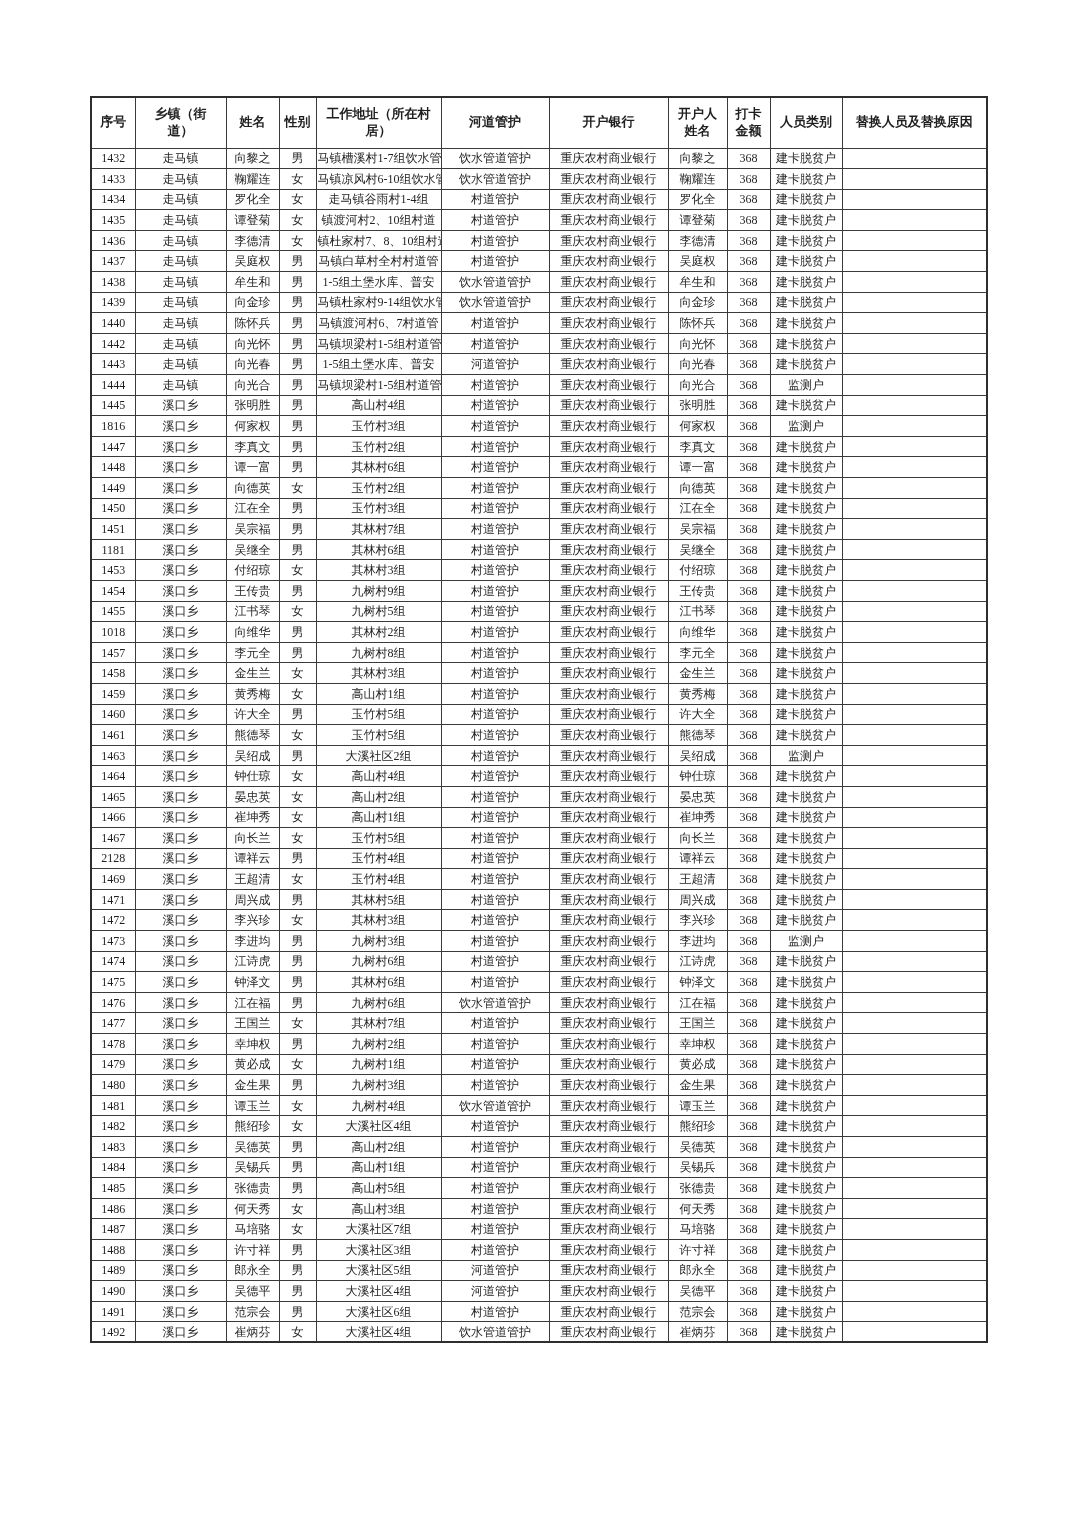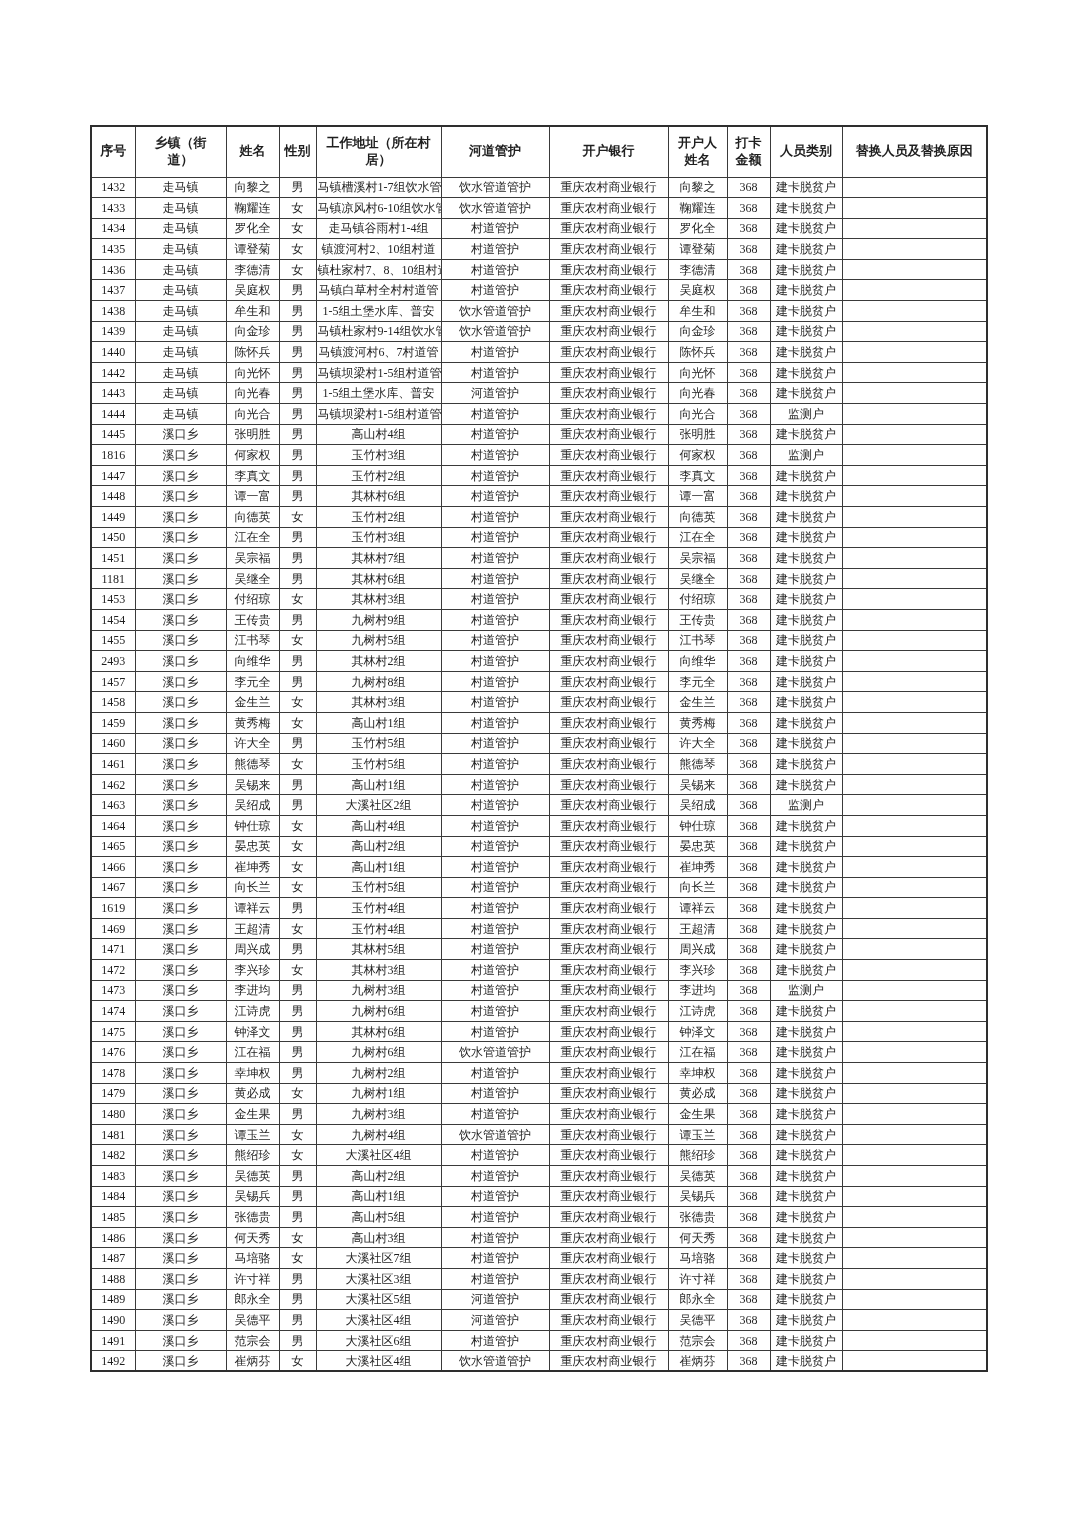--- a/index.html
+++ b/index.html
@@ -13,21 +13,20 @@
   .sheet{
     position:absolute;
     left:90px;
     top:96px;
   }
   table.roster{
     border-collapse:collapse;
     table-layout:fixed;
     width:896px;
     border:2px solid #2e2e2e;
-    margin-top:29px;
   }
   table.roster th, table.roster td{
     border:1px solid #3a3a3a;
     text-align:center;
     vertical-align:middle;
     overflow:hidden;
     padding:0 1px;
     box-sizing:border-box;
   }
   table.roster th{
@@ -386,21 +385,21 @@
           <td>女</td>
           <td>九树村5组</td>
           <td>村道管护</td>
           <td>重庆农村商业银行</td>
           <td>江书琴</td>
           <td>368</td>
           <td>建卡脱贫户</td>
           <td></td>
         </tr>
         <tr>
-          <td>2493</td>
+          <td>1018</td>
           <td>溪口乡</td>
           <td>向维华</td>
           <td>男</td>
           <td>其林村2组</td>
           <td>村道管护</td>
           <td>重庆农村商业银行</td>
           <td>向维华</td>
           <td>368</td>
           <td>建卡脱贫户</td>
           <td></td>
@@ -464,99 +463,86 @@
           <td>女</td>
           <td>玉竹村5组</td>
           <td>村道管护</td>
           <td>重庆农村商业银行</td>
           <td>熊德琴</td>
           <td>368</td>
           <td>建卡脱贫户</td>
           <td></td>
         </tr>
         <tr>
-          <td>1462</td>
-          <td>溪口乡</td>
-          <td>吴锡来</td>
-          <td>男</td>
+          <td>1463</td>
+          <td>溪口乡</td>
+          <td>吴绍成</td>
+          <td>男</td>
+          <td>大溪社区2组</td>
+          <td>村道管护</td>
+          <td>重庆农村商业银行</td>
+          <td>吴绍成</td>
+          <td>368</td>
+          <td>监测户</td>
+          <td></td>
+        </tr>
+        <tr>
+          <td>1464</td>
+          <td>溪口乡</td>
+          <td>钟仕琼</td>
+          <td>女</td>
+          <td>高山村4组</td>
+          <td>村道管护</td>
+          <td>重庆农村商业银行</td>
+          <td>钟仕琼</td>
+          <td>368</td>
+          <td>建卡脱贫户</td>
+          <td></td>
+        </tr>
+        <tr>
+          <td>1465</td>
+          <td>溪口乡</td>
+          <td>晏忠英</td>
+          <td>女</td>
+          <td>高山村2组</td>
+          <td>村道管护</td>
+          <td>重庆农村商业银行</td>
+          <td>晏忠英</td>
+          <td>368</td>
+          <td>建卡脱贫户</td>
+          <td></td>
+        </tr>
+        <tr>
+          <td>1466</td>
+          <td>溪口乡</td>
+          <td>崔坤秀</td>
+          <td>女</td>
           <td>高山村1组</td>
           <td>村道管护</td>
           <td>重庆农村商业银行</td>
-          <td>吴锡来</td>
-          <td>368</td>
-          <td>建卡脱贫户</td>
-          <td></td>
-        </tr>
-        <tr>
-          <td>1463</td>
-          <td>溪口乡</td>
-          <td>吴绍成</td>
-          <td>男</td>
-          <td>大溪社区2组</td>
-          <td>村道管护</td>
-          <td>重庆农村商业银行</td>
-          <td>吴绍成</td>
-          <td>368</td>
-          <td>监测户</td>
-          <td></td>
-        </tr>
-        <tr>
-          <td>1464</td>
-          <td>溪口乡</td>
-          <td>钟仕琼</td>
-          <td>女</td>
-          <td>高山村4组</td>
-          <td>村道管护</td>
-          <td>重庆农村商业银行</td>
-          <td>钟仕琼</td>
-          <td>368</td>
-          <td>建卡脱贫户</td>
-          <td></td>
-        </tr>
-        <tr>
-          <td>1465</td>
-          <td>溪口乡</td>
-          <td>晏忠英</td>
-          <td>女</td>
-          <td>高山村2组</td>
-          <td>村道管护</td>
-          <td>重庆农村商业银行</td>
-          <td>晏忠英</td>
-          <td>368</td>
-          <td>建卡脱贫户</td>
-          <td></td>
-        </tr>
-        <tr>
-          <td>1466</td>
-          <td>溪口乡</td>
           <td>崔坤秀</td>
-          <td>女</td>
-          <td>高山村1组</td>
-          <td>村道管护</td>
-          <td>重庆农村商业银行</td>
-          <td>崔坤秀</td>
           <td>368</td>
           <td>建卡脱贫户</td>
           <td></td>
         </tr>
         <tr>
           <td>1467</td>
           <td>溪口乡</td>
           <td>向长兰</td>
           <td>女</td>
           <td>玉竹村5组</td>
           <td>村道管护</td>
           <td>重庆农村商业银行</td>
           <td>向长兰</td>
           <td>368</td>
           <td>建卡脱贫户</td>
           <td></td>
         </tr>
         <tr>
-          <td>1619</td>
+          <td>2128</td>
           <td>溪口乡</td>
           <td>谭祥云</td>
           <td>男</td>
           <td>玉竹村4组</td>
           <td>村道管护</td>
           <td>重庆农村商业银行</td>
           <td>谭祥云</td>
           <td>368</td>
           <td>建卡脱贫户</td>
           <td></td>
@@ -641,20 +627,33 @@
         </tr>
         <tr>
           <td>1476</td>
           <td>溪口乡</td>
           <td>江在福</td>
           <td>男</td>
           <td>九树村6组</td>
           <td>饮水管道管护</td>
           <td>重庆农村商业银行</td>
           <td>江在福</td>
+          <td>368</td>
+          <td>建卡脱贫户</td>
+          <td></td>
+        </tr>
+        <tr>
+          <td>1477</td>
+          <td>溪口乡</td>
+          <td>王国兰</td>
+          <td>女</td>
+          <td>其林村7组</td>
+          <td>村道管护</td>
+          <td>重庆农村商业银行</td>
+          <td>王国兰</td>
           <td>368</td>
           <td>建卡脱贫户</td>
           <td></td>
         </tr>
         <tr>
           <td>1478</td>
           <td>溪口乡</td>
           <td>幸坤权</td>
           <td>男</td>
           <td>九树村2组</td>

